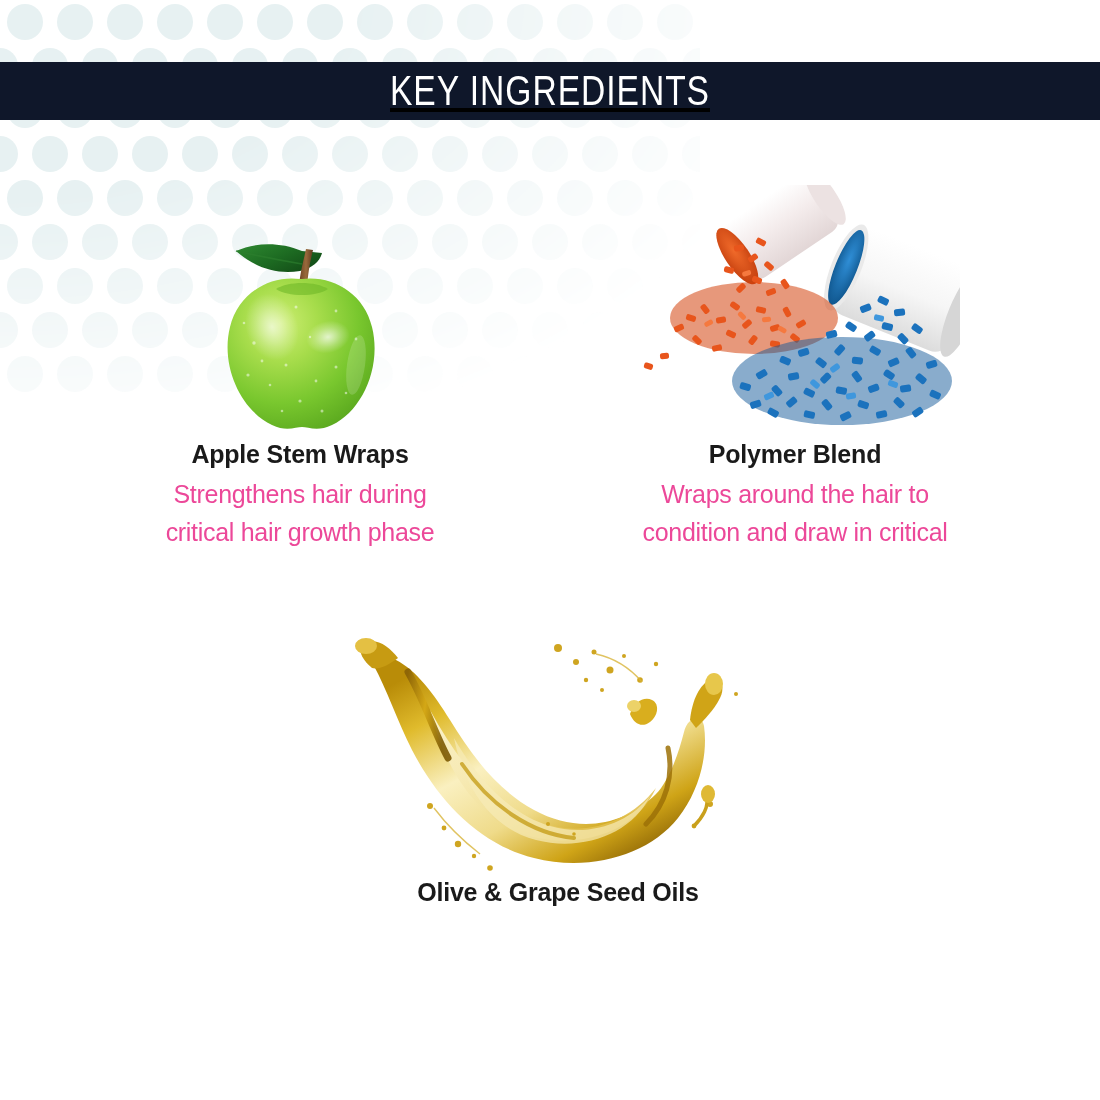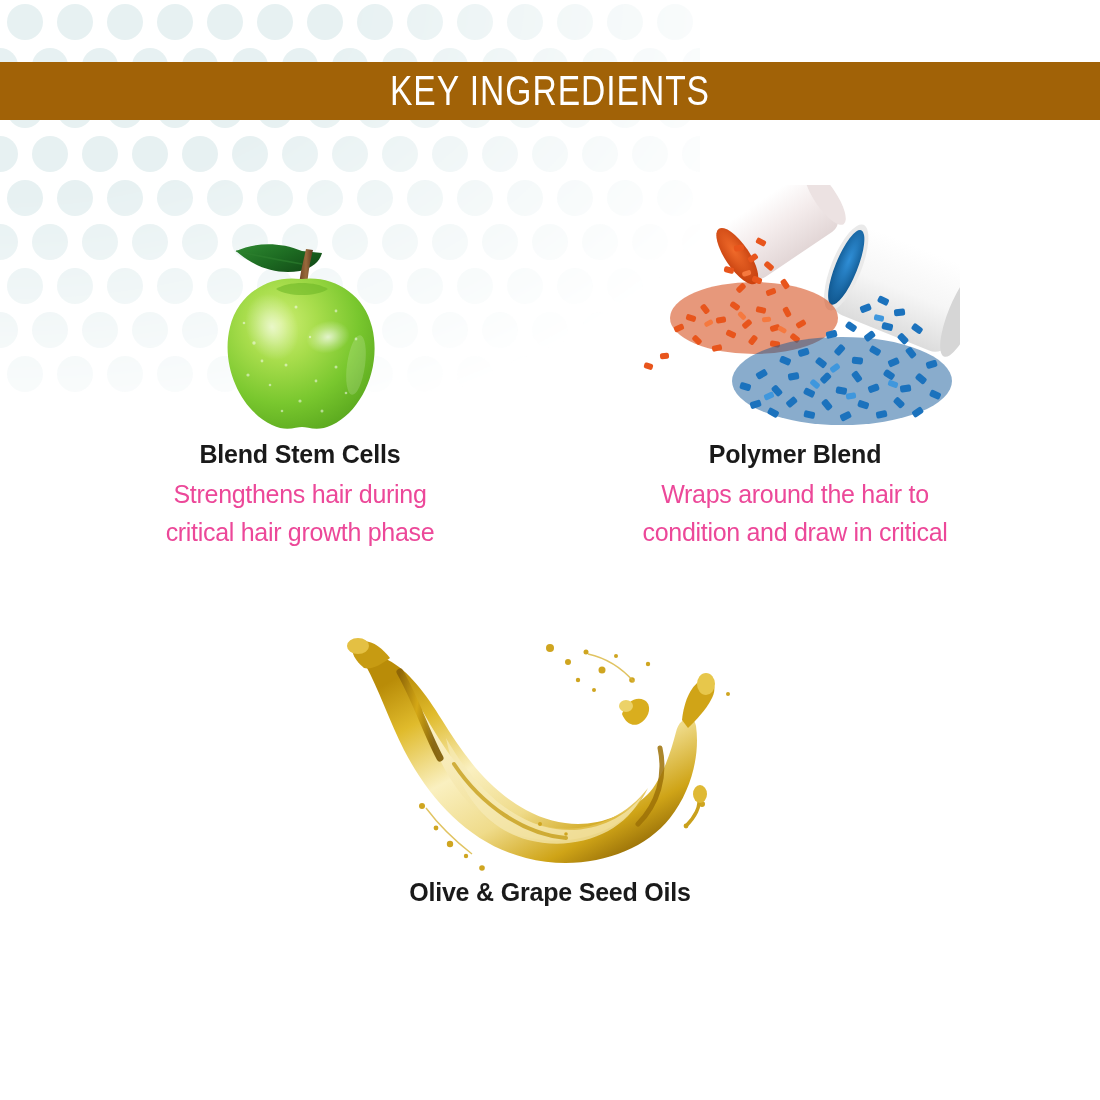--- a/index.html
+++ b/index.html
@@ -23,25 +23,26 @@
     width: 700px; height: 400px;
     pointer-events: none;
   }
   .dots-layer svg { display: block; }
 
   
   .banner {
     position: absolute;
     left: 0; top: 62px;
     width: 1100px; height: 58px;
-    background: #a16207;
+    background: #0f172a;
     display: flex;
     align-items: center;
     justify-content: center;
     z-index: 5;
+    text-decoration: underline;
   }
   .banner-title {
     color: #ffffff;
     font-family: "Liberation Sans Narrow", "Liberation Sans", sans-serif;
     font-size: 42px;
     font-weight: 300;
     letter-spacing: 1.2px;
     line-height: 1;
     transform: scaleX(0.80);
     transform-origin: center;
@@ -73,21 +74,21 @@
     font-weight: 400;
     color: #ec4899;
     line-height: 1.52;
     margin: 6px 0 0 0;
     letter-spacing: -0.3px;
   }
 
   
   #block-apple   { left: 60px;  top: 215px; width: 480px; }
   #block-polymer { left: 545px; top: 185px; width: 500px; }
-  #block-oils    { left: 300px; top: 628px; width: 500px; }
+  #block-oils    { left: 308px; top: 628px; width: 500px; }
 </style>
 </head>
 <body>
 
 <div id="page">
 
   <div class="dots-layer">
     <svg width="700" height="400" viewBox="0 0 700 400" xmlns="http://www.w3.org/2000/svg" aria-hidden="true">
       <defs>
         <radialGradient id="fadeMask" cx="0%" cy="0%" r="118%">
@@ -176,21 +177,21 @@
             <circle cx="172" cy="196" r="1.5"></circle>
           <circle cx="132" cy="196" r="1.3"></circle>
             <circle cx="206" cy="124" r="1.4"></circle>
           <circle cx="94" cy="108" r="1.3"></circle>
             <circle cx="146" cy="92" r="1.5"></circle>
           <circle cx="186" cy="96" r="1.4"></circle>
             <circle cx="160" cy="122" r="1.2"></circle>
         </g>
       </svg>
     </div>
-    <p class="ing-title">Blend Stem Cells</p>
+    <p class="ing-title">Apple Stem Wraps</p>
     <p class="ing-desc">
       <span>Strengthens hair during</span><br>
       <span>critical hair growth phase</span>
     </p>
   </div>
 
   <div class="block" id="block-polymer">
     <div class="art" style="width:330px;height:255px;">
       <svg width="330" height="255" viewBox="0 0 330 255" xmlns="http://www.w3.org/2000/svg" aria-hidden="true">
         <defs>

